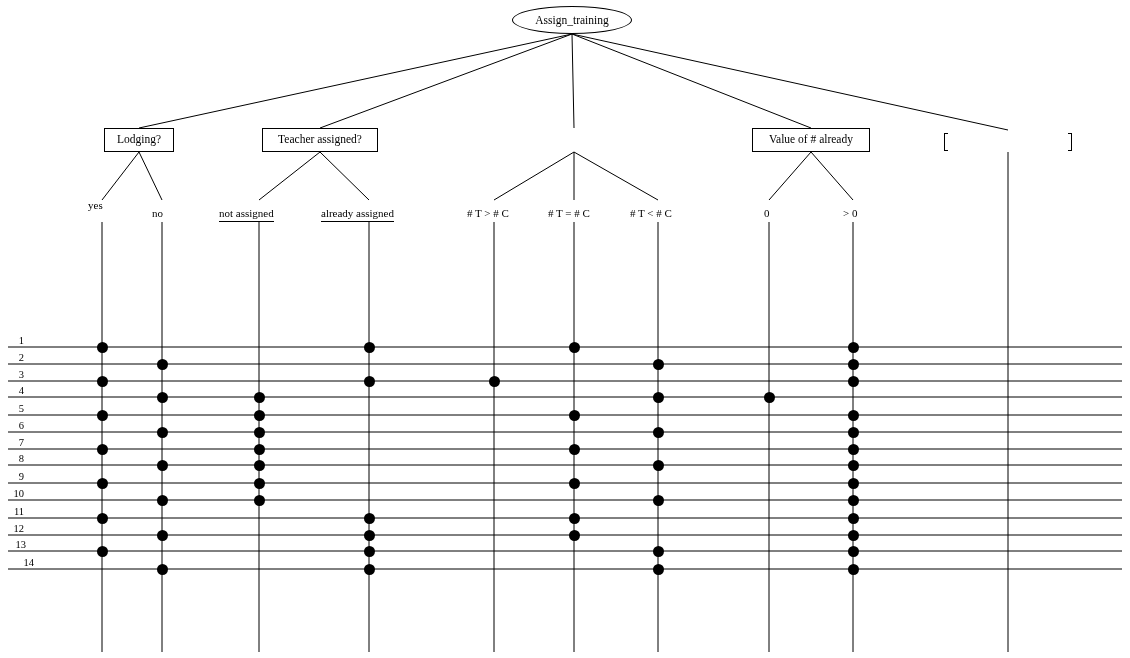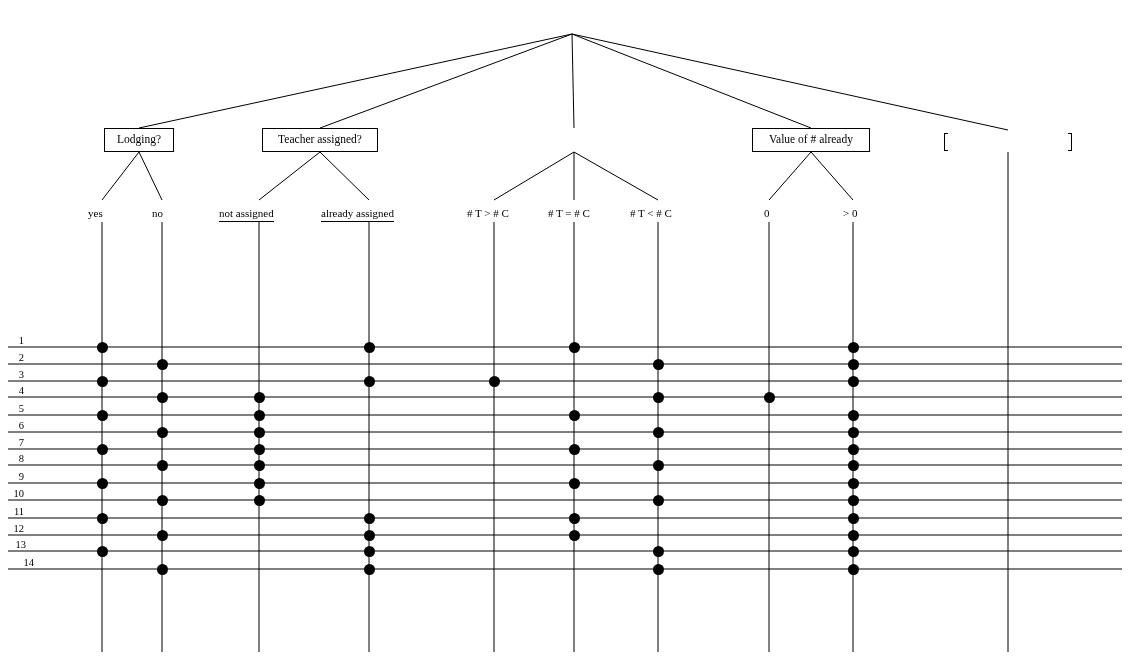--- a/index.html
+++ b/index.html
@@ -128,34 +128,37 @@
       <line x1="8" y1="449" x2="1122" y2="449" stroke="#000000" stroke-width="1"></line>
       <line x1="8" y1="465" x2="1122" y2="465" stroke="#000000" stroke-width="1"></line>
       <line x1="8" y1="483" x2="1122" y2="483" stroke="#000000" stroke-width="1"></line>
       <line x1="8" y1="500" x2="1122" y2="500" stroke="#000000" stroke-width="1"></line>
       <line x1="8" y1="518" x2="1122" y2="518" stroke="#000000" stroke-width="1"></line>
       <line x1="8" y1="535" x2="1122" y2="535" stroke="#000000" stroke-width="1"></line>
       <line x1="8" y1="551" x2="1122" y2="551" stroke="#000000" stroke-width="1"></line>
       <line x1="8" y1="569" x2="1122" y2="569" stroke="#000000" stroke-width="1"></line>
     </svg>
 
+  <div class="root-ellipse" style="left:512px; top:6px; width:120px; height:28px;">
+    <span>Assign_training</span>
+  </div>
 
   <div class="node-box" style="left:104px; top:128px; width:70px; height:24px;align-items:center;">
     <span>Lodging?</span>
   </div>
   <div class="node-box" style="left:262px; top:128px; width:116px; height:24px;">
     <span>Teacher assigned?</span>
   </div>
   <div class="node-box" style="left:752px; top:128px; width:118px; height:24px;">
     <span>Value of # already</span>
   </div>
   <div class="diff-bracket-left" style="left:944px; top:133px; height:16px; border-left:1px solid #000;"></div>
   <div class="diff-bracket-right" style="left:1068px; top:133px; height:16px; border-right:1px solid #000;"></div>
 
-  <div class="branch-label" style="left:88px; top:208px;">
+  <div class="branch-label" style="left:88px; top:200px;">
     <span>yes</span>
   </div>
   <div class="branch-label" style="left:152px; top:208px;">
     <span>no</span>
   </div>
   <div class="branch-label underlined" style="left:219px; top:208px;">
     <span>not assigned</span>
   </div>
   <div class="branch-label underlined" style="left:321px; top:208px;">
     <span>already assigned</span>

